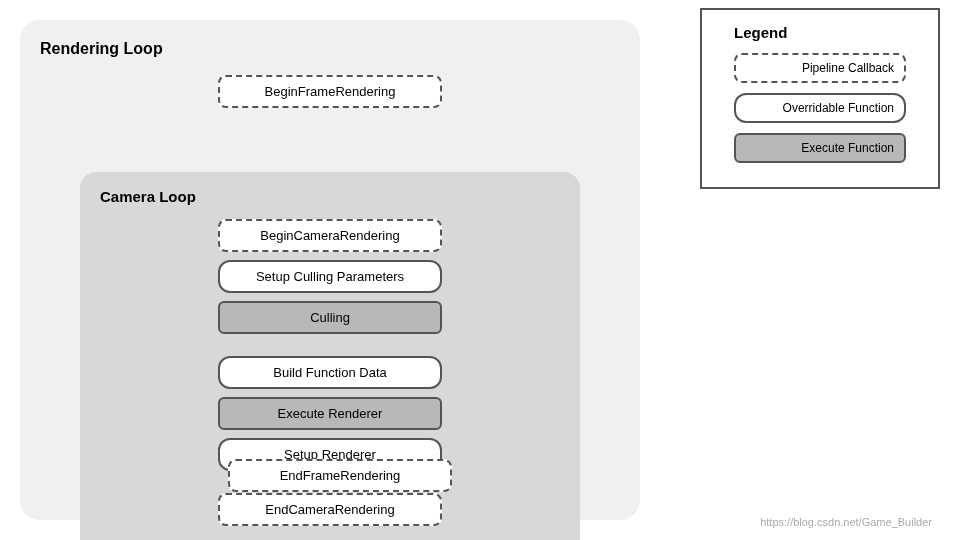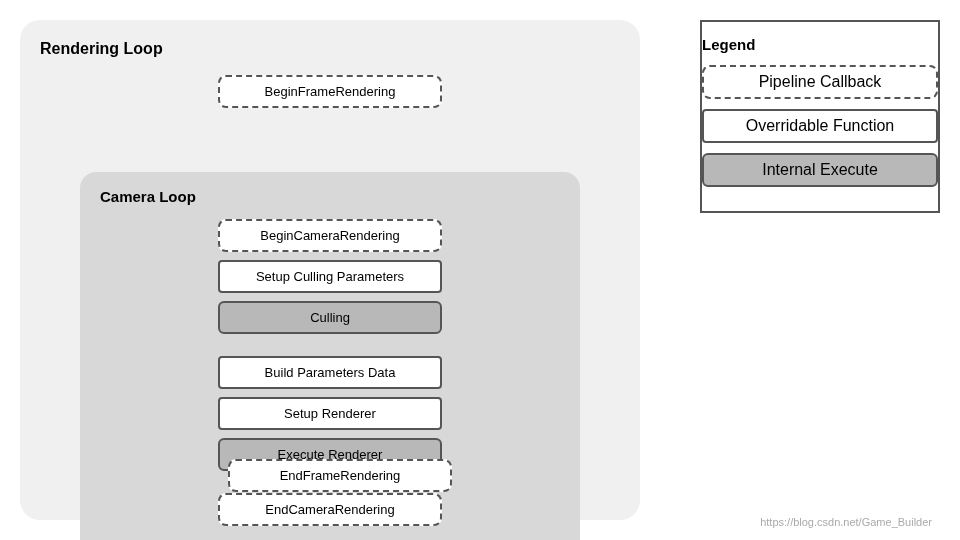--- a/index.html
+++ b/index.html
@@ -59,21 +59,21 @@
     
     .pipeline-callback {
       border: 2px dashed #555;
       border-radius: 8px;
       background: #ffffff;
     }
 
     
     .overridable {
       border: 2px solid #555;
-      border-radius: 4px;
+      border-radius: 12px;
       background: #ffffff;
     }
 
     
     .internal {
       border: 2px solid #555;
       border-radius: 6px;
       background: #b8b8b8;
     }
 
@@ -88,39 +88,39 @@
       position: absolute;
       bottom: 20px;
       left: 50%;
       transform: translateX(-50%);
       padding-left: 20px;
     }
 
     
     .legend {
       position: absolute;
-      top: 20px;
+      top: 8px;
       right: 20px;
       width: 240px;
       border: 2px solid #555;
       background: #ffffff;
-      padding: 14px 0;
+      padding: 14px 32px;
     }
 
     .legend-title {
       font-weight: bold;
       font-size: 15px;
       margin-bottom: 12px;
     }
 
     .legend-item {
       margin-bottom: 10px;
-      text-align: center;
+      text-align: right;
       padding: 6px 10px;
-      font-size: 16px;
+      font-size: 12px;
       width: 100%;
     }
 
     .watermark {
       position: absolute;
       bottom: 12px;
       right: 28px;
       font-size: 11px;
       color: #aaa;
     }
@@ -140,36 +140,36 @@
     <div class="camera-loop-label">Camera Loop</div>
 
     <div class="box pipeline-callback">BeginCameraRendering</div>
 
     <div class="box overridable">Setup Culling Parameters</div>
 
     <div class="box internal">Culling</div>
 
     <div class="spacer-lg"></div>
 
-    <div class="box overridable">Build Parameters Data</div>
+    <div class="box overridable">Build Function Data</div>
+
+    <div class="box internal">Execute Renderer</div>
 
     <div class="box overridable">Setup Renderer</div>
-
-    <div class="box internal">Execute Renderer</div>
 
     <div class="spacer-lg"></div>
 
     <div class="box pipeline-callback">EndCameraRendering</div>
   </div>
 
   <div class="end-frame-box">
     <div class="box pipeline-callback">EndFrameRendering</div>
   </div>
 </div>
 
 <div class="legend">
   <div class="legend-title">Legend</div>
   <div class="box pipeline-callback legend-item">Pipeline Callback</div>
   <div class="box overridable legend-item">Overridable Function</div>
-  <div class="box internal legend-item">Internal Execute</div>
+  <div class="box internal legend-item">Execute Function</div>
 </div>
 
 <div class="watermark">https://blog.csdn.net/Game_Builder</div>
 
 </body></html>

